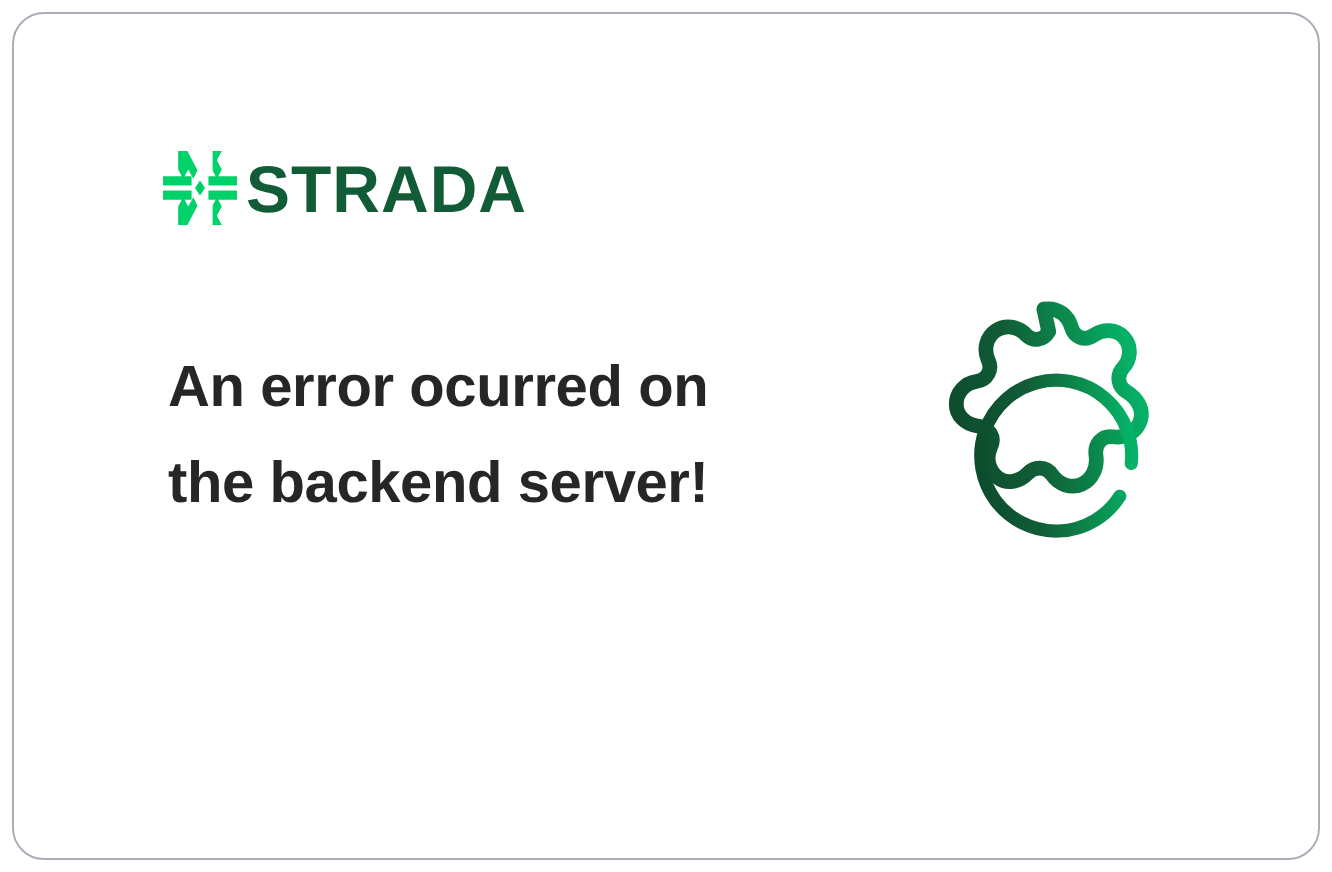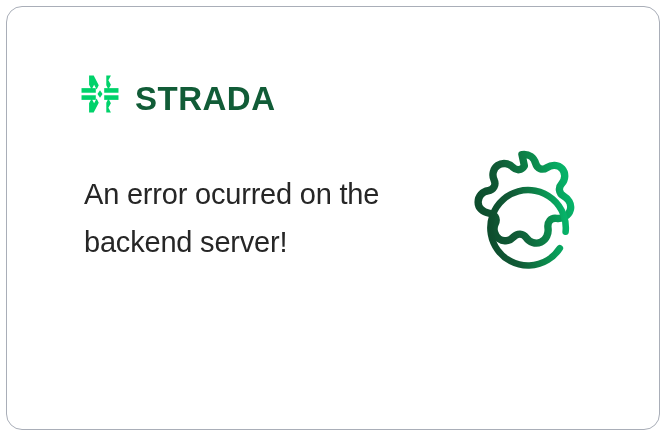--- a/index.html
+++ b/index.html
@@ -34,22 +34,22 @@
     border: 1px solid #a9aeb8;
     border-radius: 16px;
   }
 
   
   .brand {
     position: absolute;
     left: 72px;
     top: 66px;
     display: flex;
-    align-items: flex-end;
-    gap: 14px;
+    align-items: center;
+    gap: 2px;
   }
   .brand-mark {
     width: 42px;
     height: 42px;
     display: block;
     flex: none;
   }
   .brand-word {
     font-size: 33px;
     font-weight: 700;
@@ -61,21 +61,21 @@
   }
 
   
   .message {
     position: absolute;
     left: 77px;
     top: 163px;
     width: 300px;
     margin: 0;
     font-size: 29px;
-    font-weight: 400;
+    font-weight: 700;
     line-height: 48px;
     letter-spacing: -0.2px;
     color: #262626;
     font-family: "Liberation Sans", sans-serif;
   }
 
   
   .gear {
     position: absolute;
     left: 443px;

